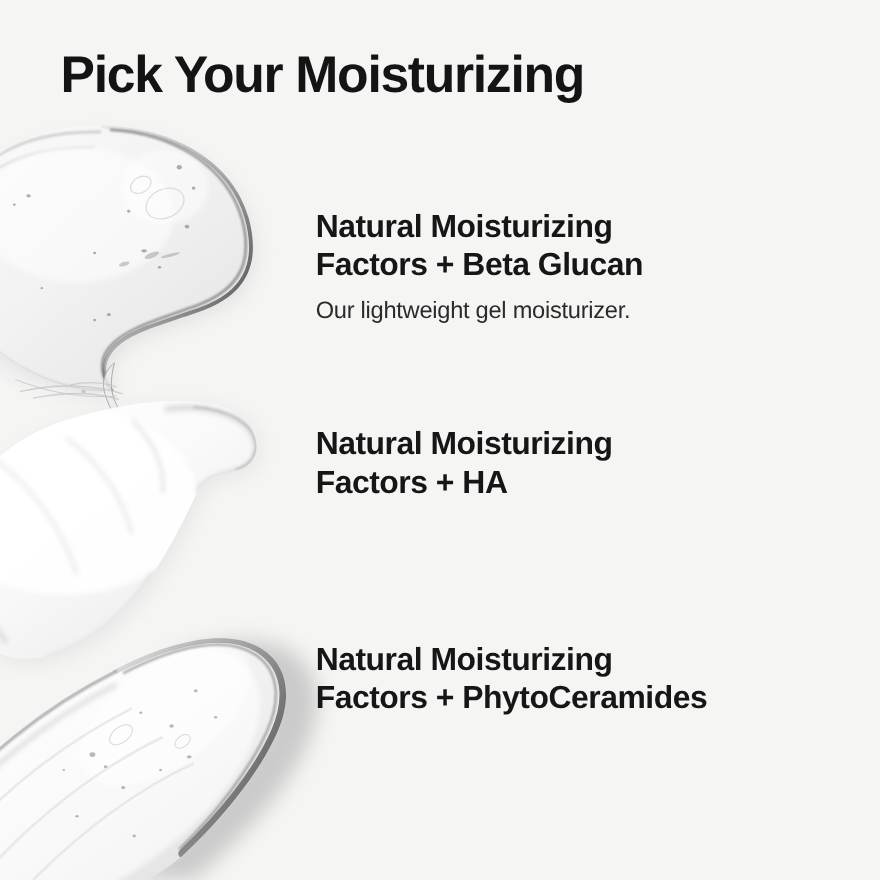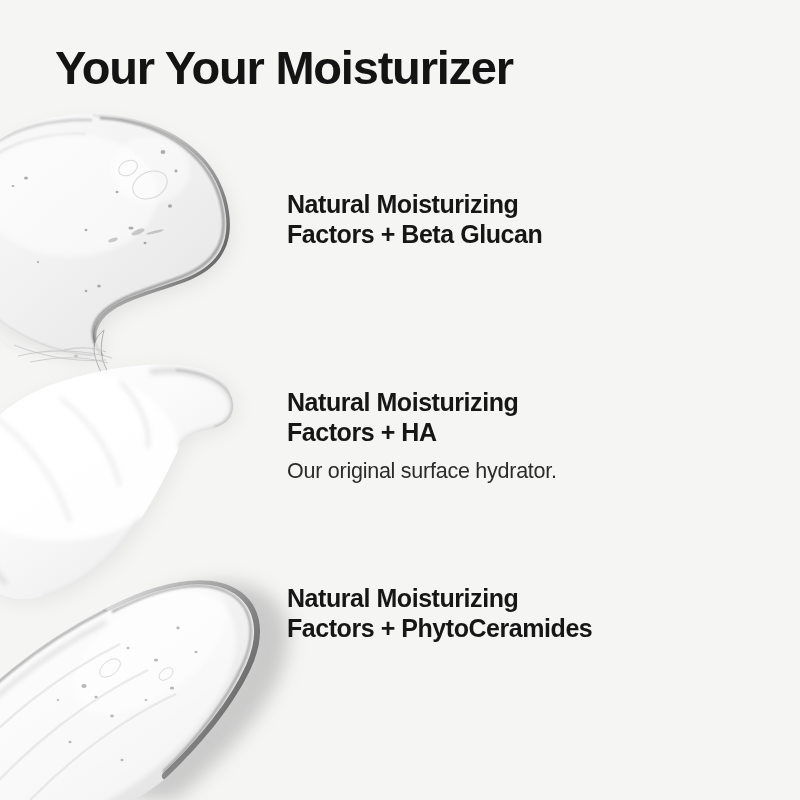--- a/index.html
+++ b/index.html
@@ -62,21 +62,21 @@
   .product {
     position: absolute;
     left: 0;
     width: 470px;
   }
   .product.p1 { top: 189px; }
   .product.p2 { top: 387px; }
   .product.p3 { top: 583px; }
 
   .product-name {
-    font-size: 25px;
+    font-size: 29px;
     font-weight: 700;
     color: #161616;
     line-height: 1.21;
     letter-spacing: -0.45px;
     margin: 0;
     white-space: pre-line;
   }
 
   .product-desc {
     font-size: 21.5px;
@@ -347,33 +347,33 @@
           </g>
           <g fill="none" stroke="#b5b5b5" stroke-width="0.9" opacity="0.5">
             <ellipse cx="110" cy="668" rx="12" ry="7" transform="rotate(-38 110 668)"></ellipse>
             <ellipse cx="166" cy="674" rx="8" ry="5" transform="rotate(-38 166 674)"></ellipse>
           </g>
         </g>
       </g>
     </svg>
   </div>
 
-  <h1 class="title">Your Your Moisturizer</h1>
+  <h1 class="title">Pick Your Moisturizing</h1>
 
   <div class="product-list">
 
     <div class="product p1">
       <div class="product-name">Natural Moisturizing
 Factors + Beta Glucan</div>
+      <div class="product-desc">Our lightweight gel moisturizer.</div>
     </div>
 
     <div class="product p2">
       <div class="product-name">Natural Moisturizing
 Factors + HA</div>
-      <div class="product-desc">Our original surface hydrator.</div>
     </div>
 
     <div class="product p3">
       <div class="product-name">Natural Moisturizing
 Factors + PhytoCeramides</div>
     </div>
 
   </div>
 
 </div>

